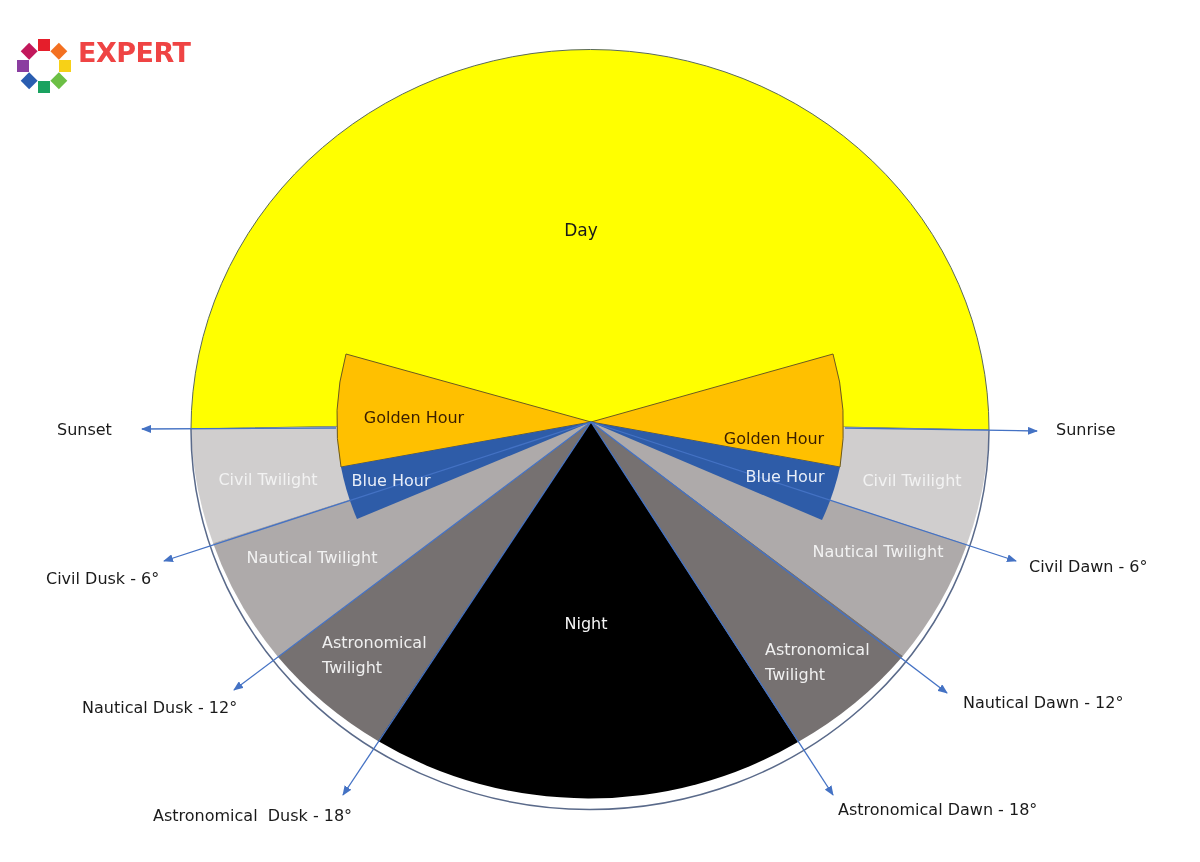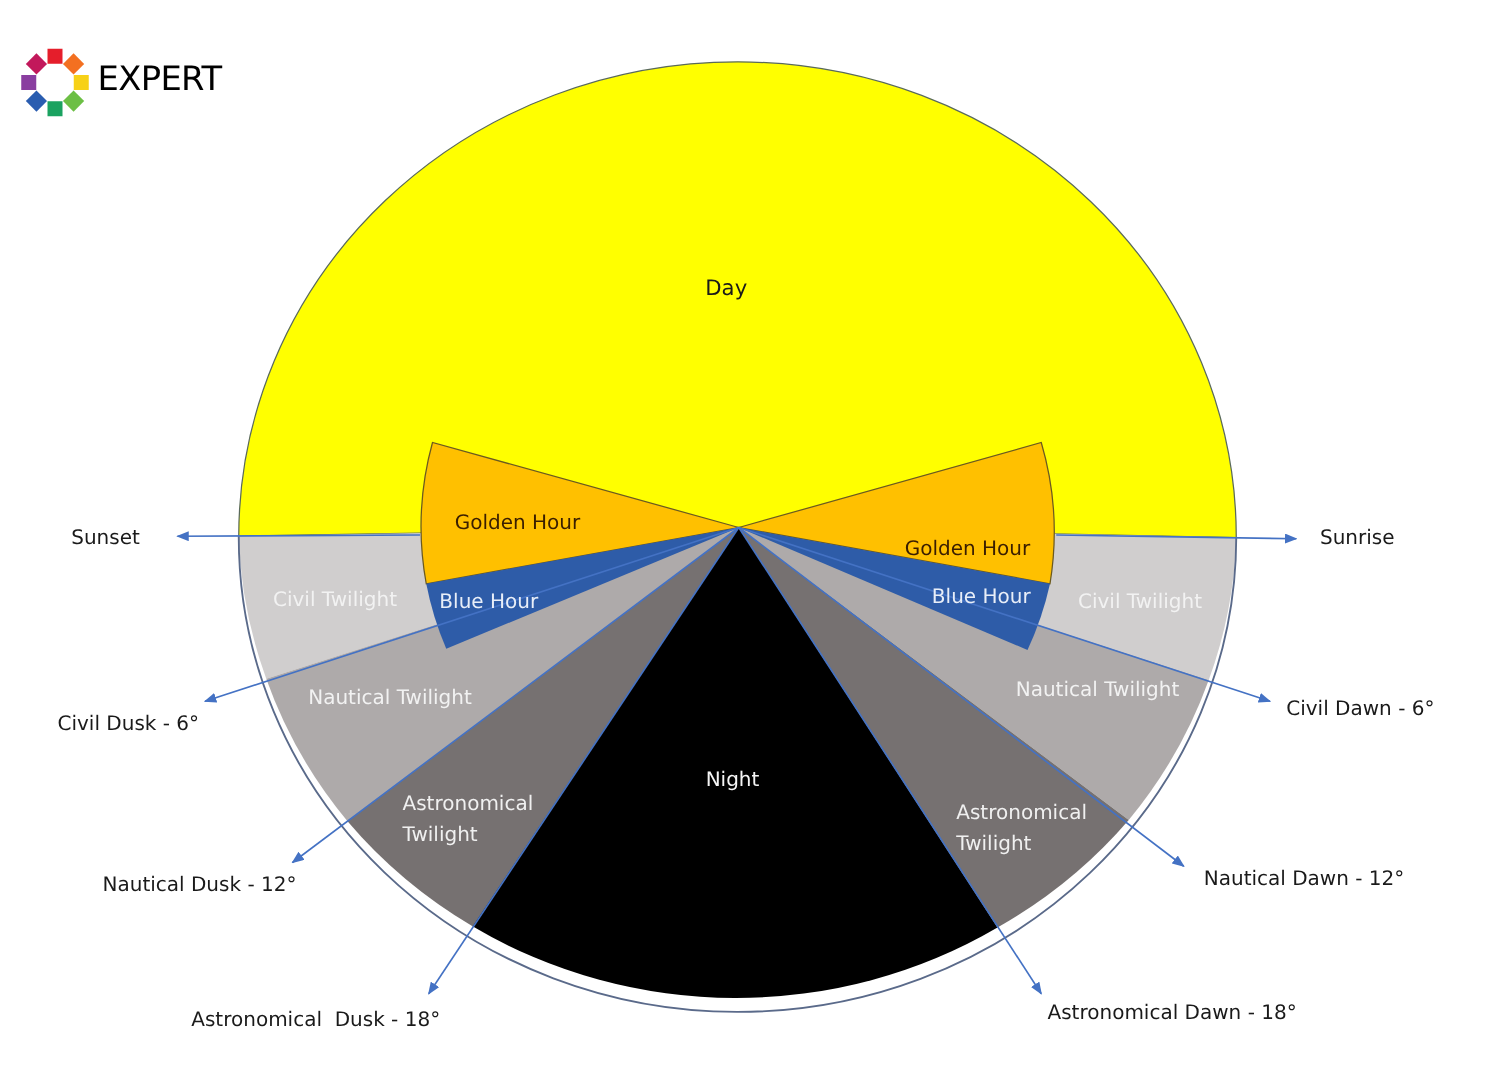--- a/index.html
+++ b/index.html
@@ -1,19 +1,19 @@
 <!DOCTYPE html>
 <html><head>
 <meta charset="utf-8">
 <style>
   html, body { margin:0; padding:0; background:#ffffff; }
   body { width:1200px; height:862px; position:relative; overflow:hidden; font-family:"Liberation Sans", sans-serif; }
   #stage { position:absolute; left:0; top:0; width:1200px; height:862px; }
   .logo { position:absolute; left:16px; top:34px; width:320px; height:60px; }
-  .logo-text { position:absolute; left:62px; top:16px; font-family:"DejaVu Sans", sans-serif; font-weight:normal; color:#000000; line-height:28px; letter-spacing:-0.5px; }
+  .logo-text { position:absolute; left:62px; top:5px; font-family:"DejaVu Sans", sans-serif; font-weight:bold; color:#ef4444; line-height:28px; letter-spacing:-0.5px; }
   .logo-line1 { font-size:27px; }
   .logo-line2 { font-size:27px; }
   svg text { font-family:"DejaVu Sans", sans-serif; }
 </style>
 </head>
 <body>
 
 <div id="stage">
 
   <div class="logo">

